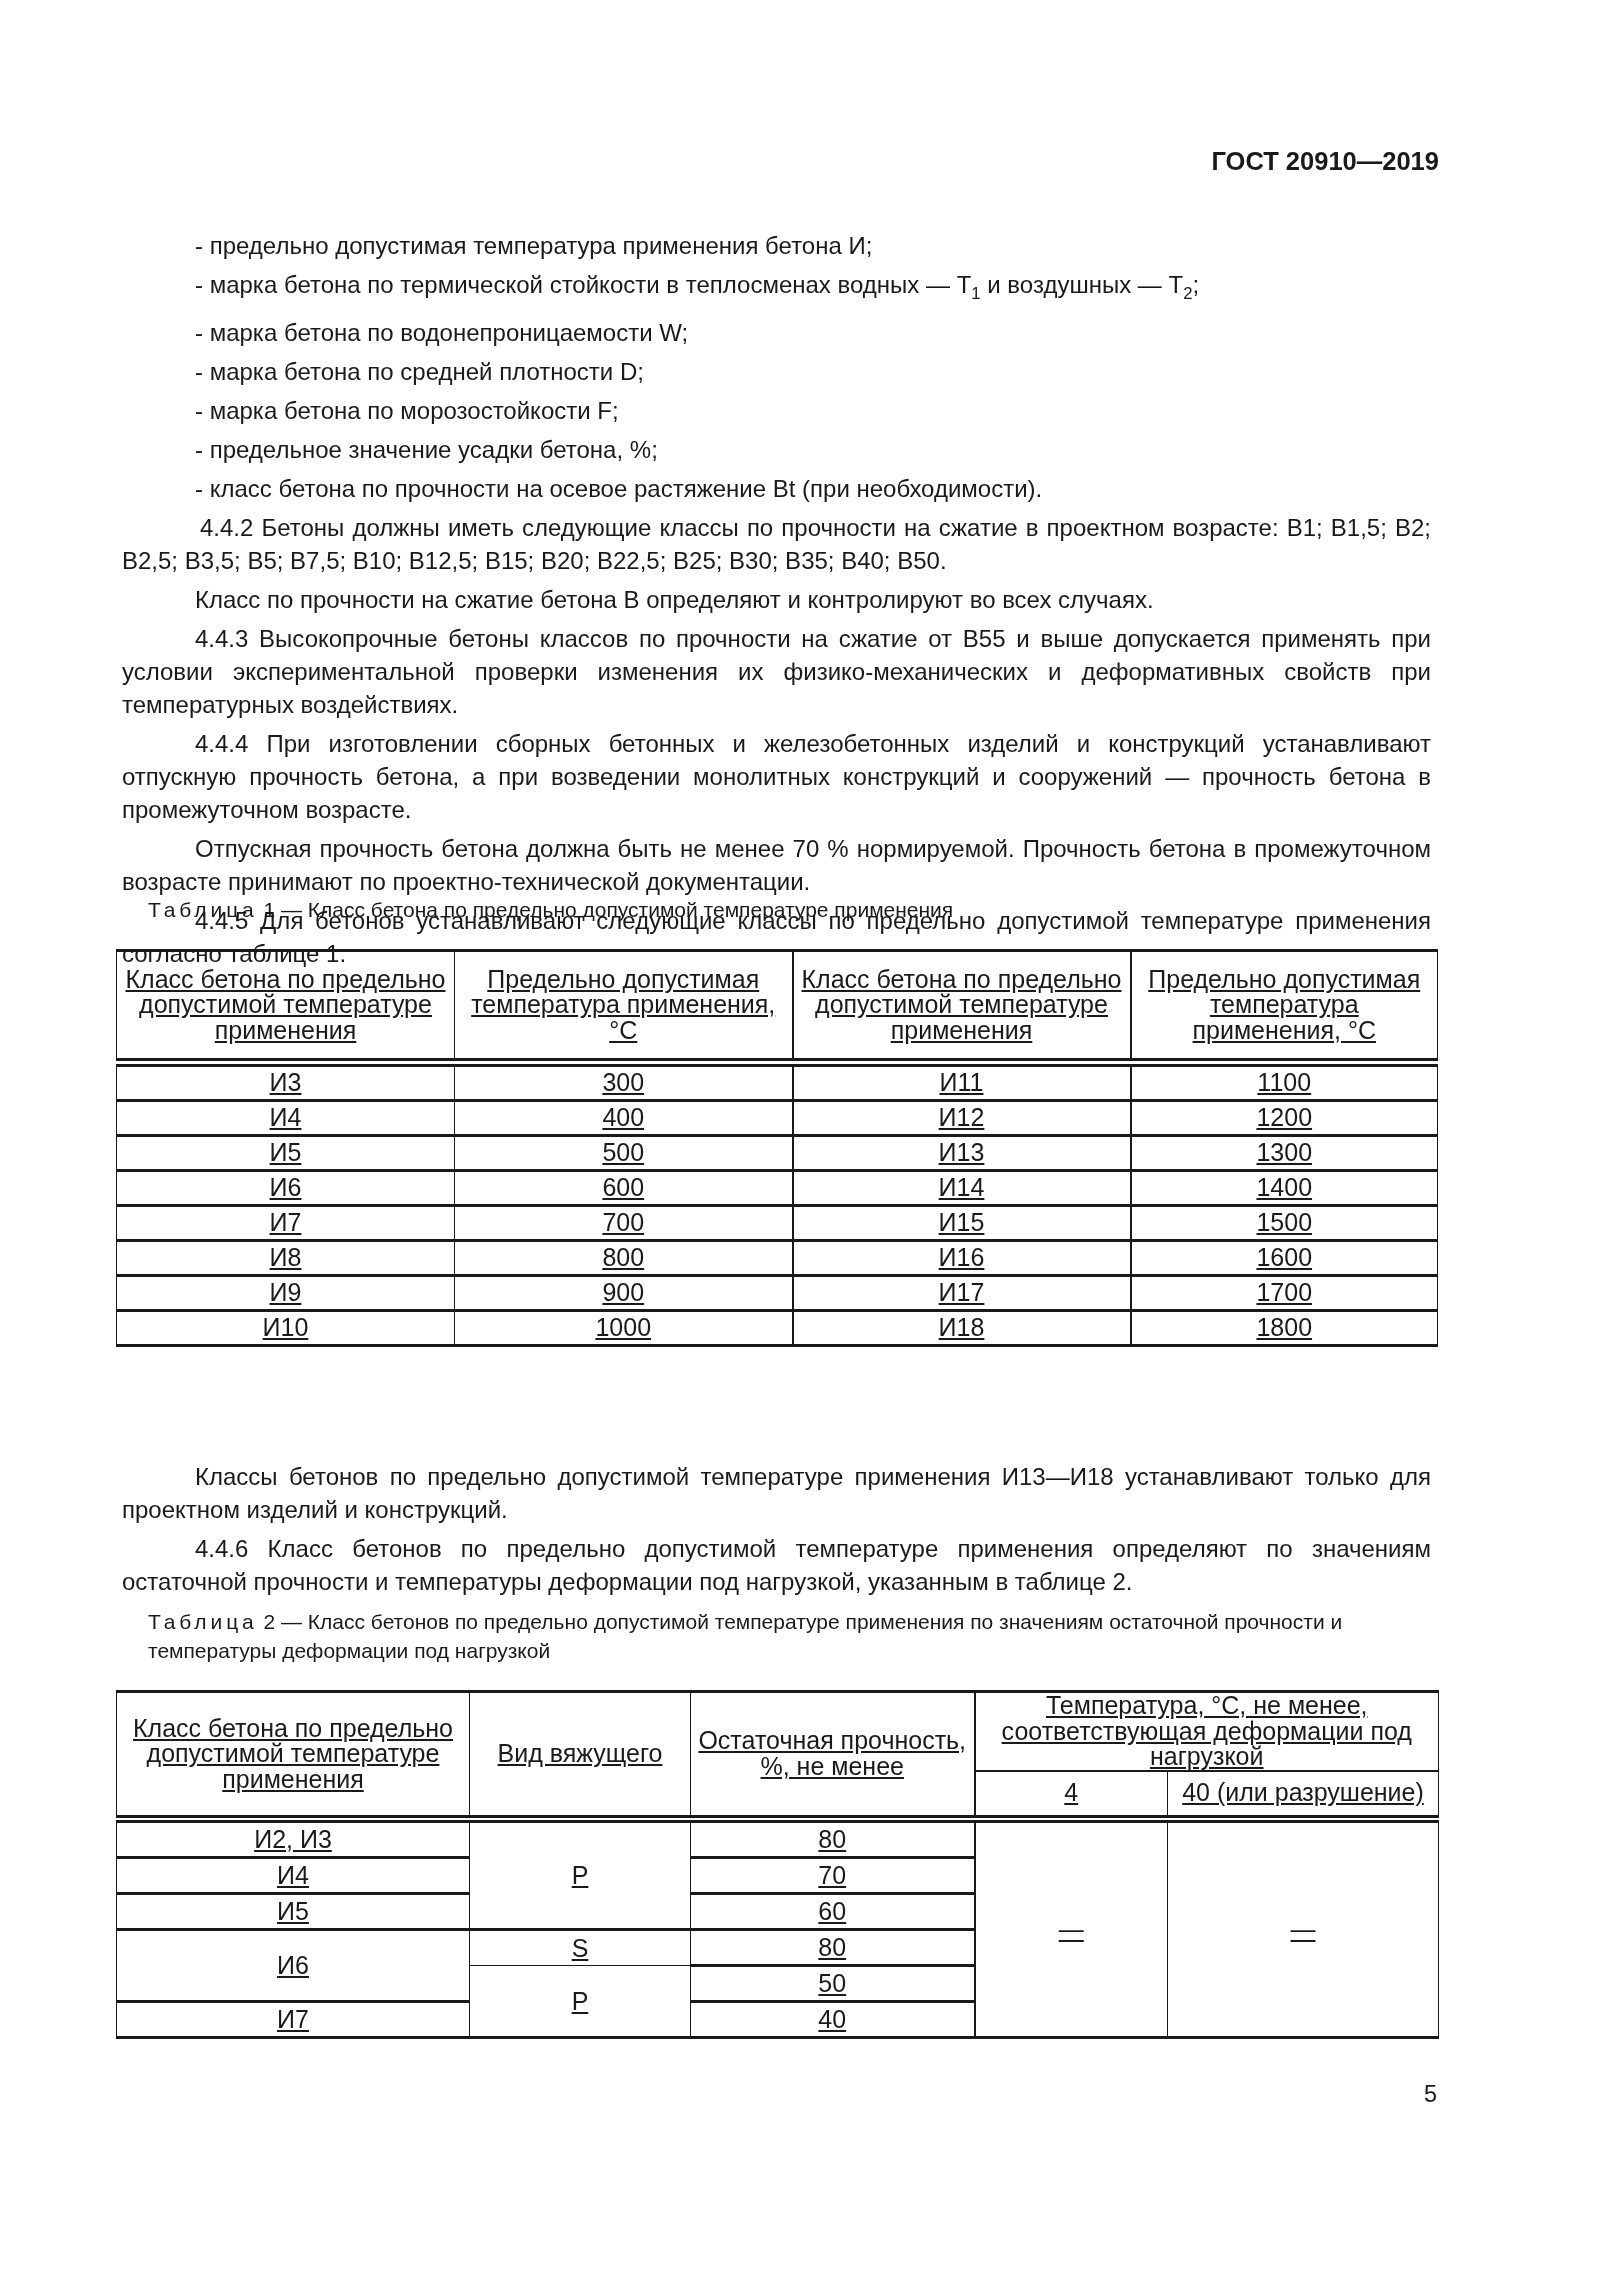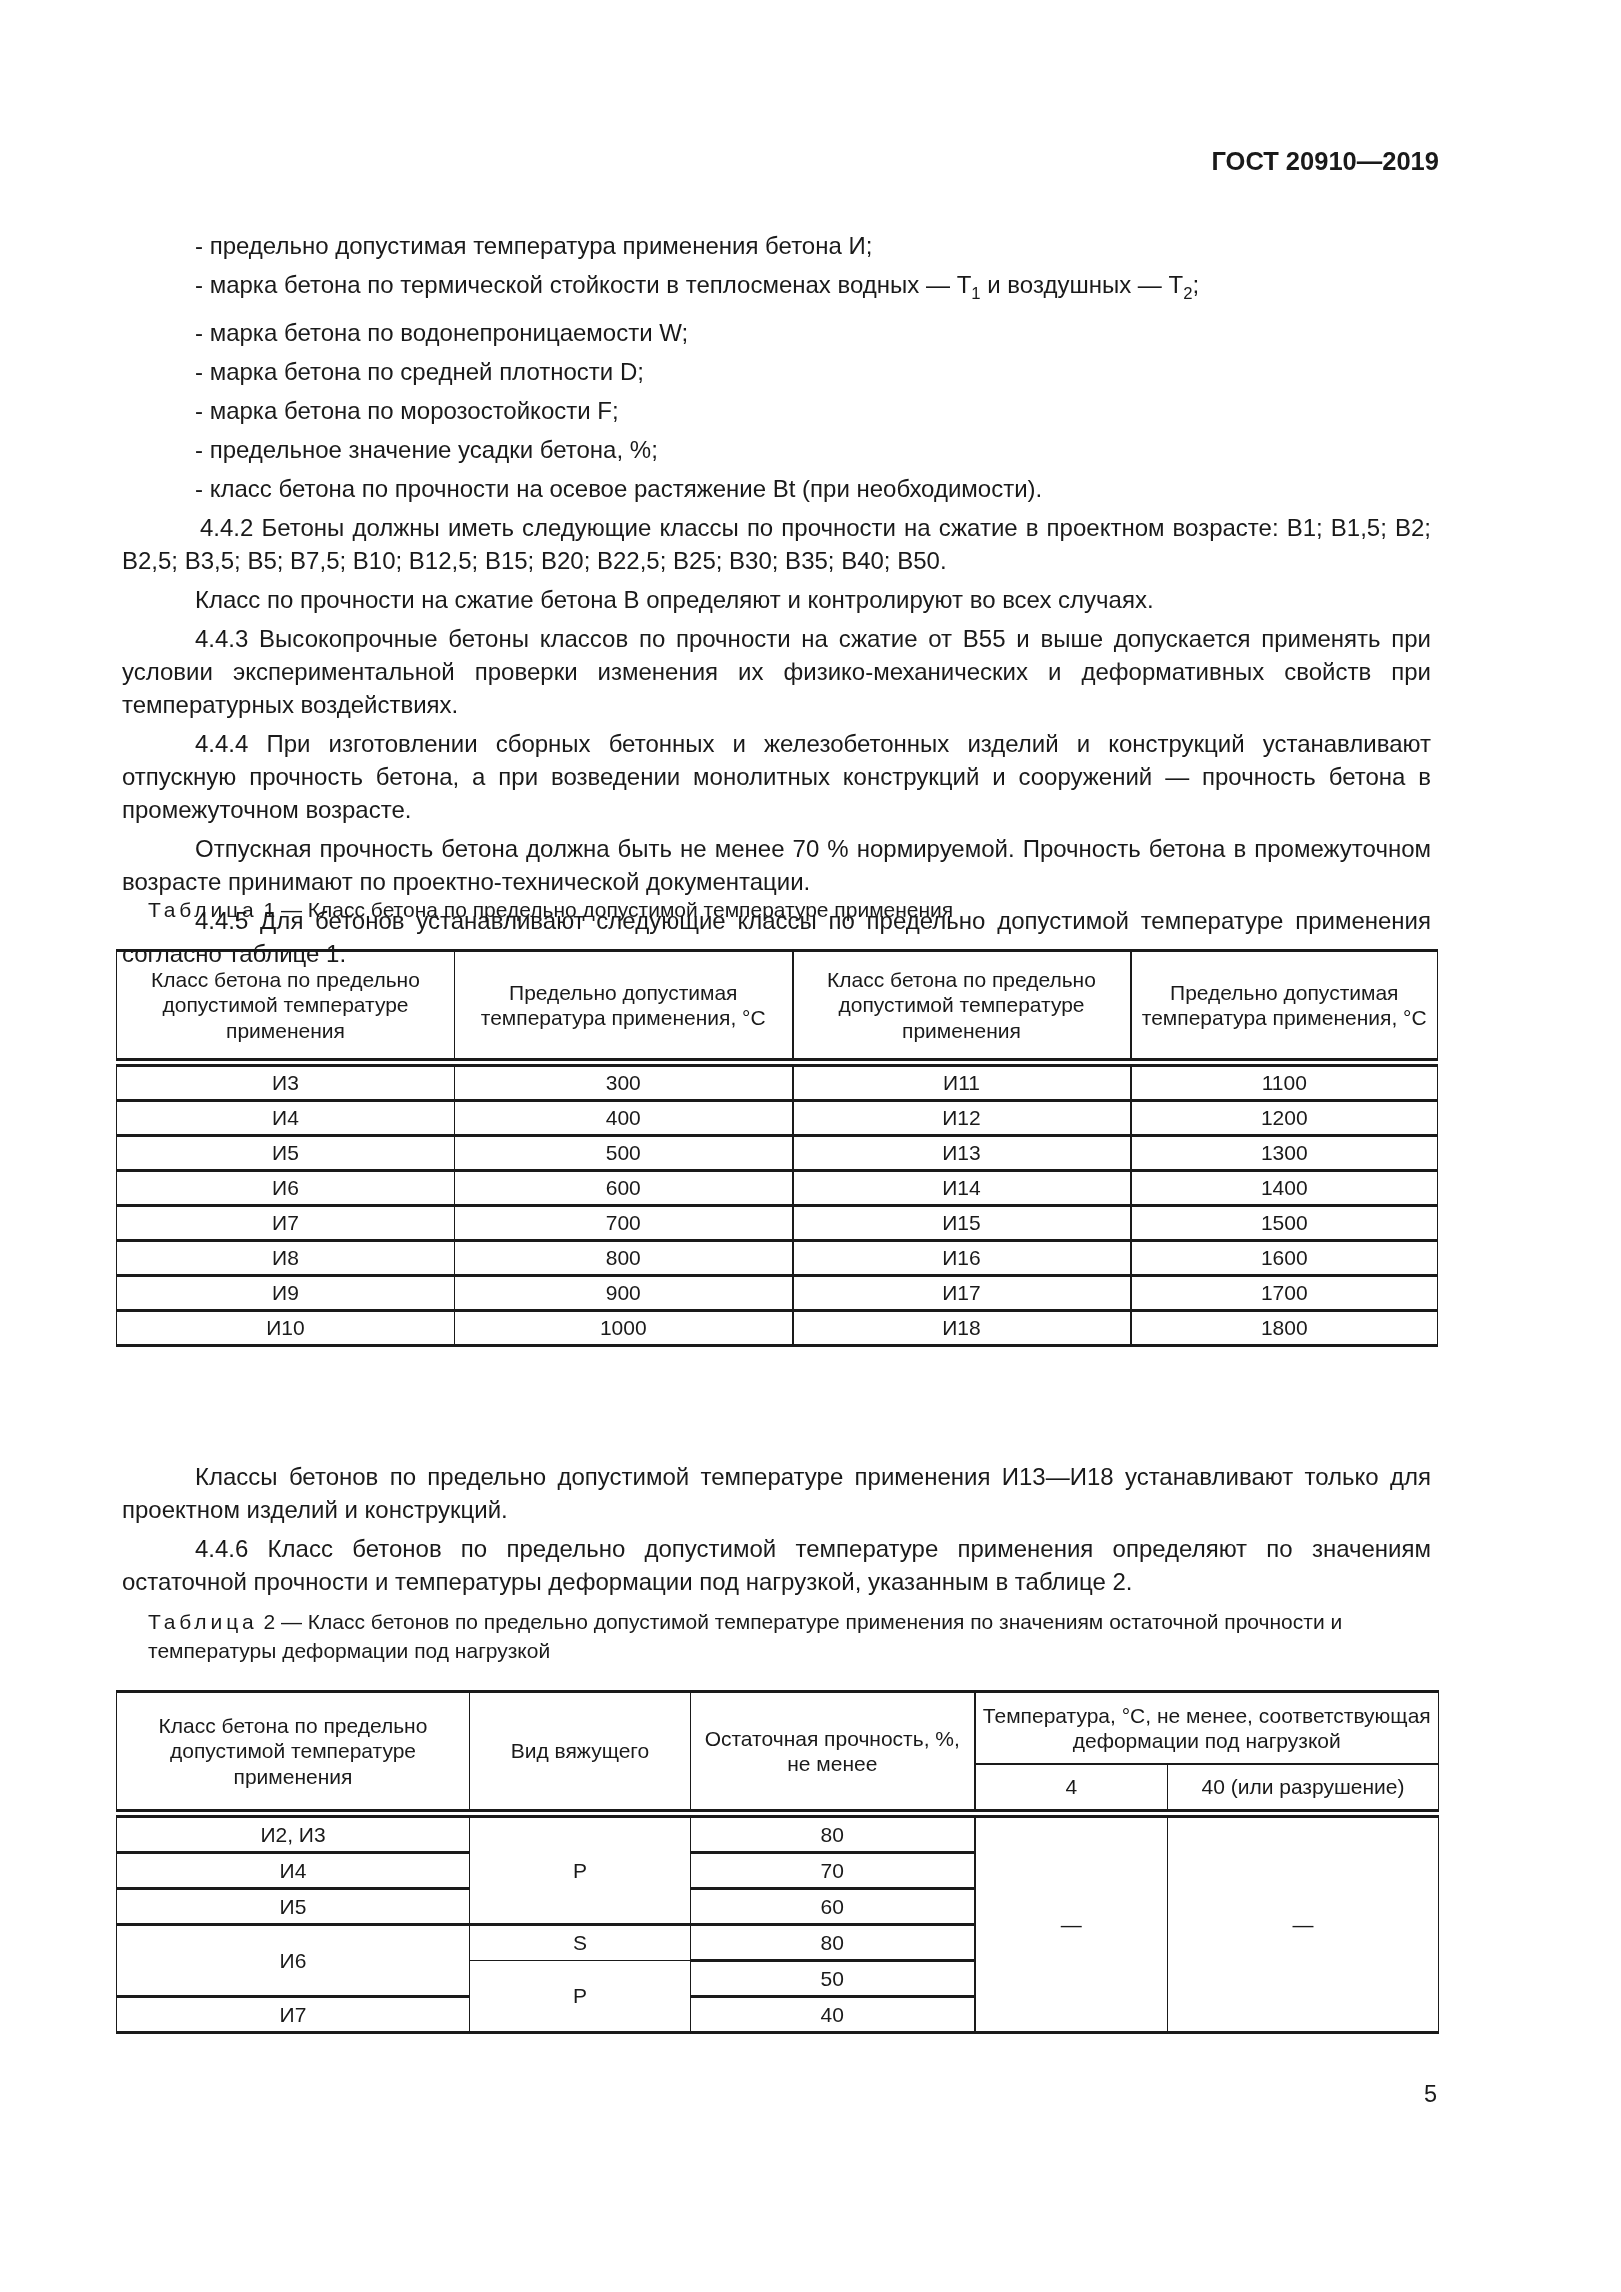--- a/index.html
+++ b/index.html
@@ -8,21 +8,21 @@
   .hdr { position: absolute; top: 147px; right: 182px; font-weight: bold; font-size: 25.5px; }
   .body-text { position: absolute; left: 116px; width: 1321px; top: 223px;
                font-size: 24px; line-height: 33px; }
   .body-text p { margin: 6px; text-align: justify; text-align-last: left; }
   .ind { text-indent: 73px; }
   .dash { padding-left: 73px; }
   .sub { font-size: 16.7px; vertical-align: -5.9px; }
   .caption { position: absolute; left: 116px; width: 1321px; font-size: 21px; line-height: 29px; margin-left: 32px; }
   .spaced { letter-spacing: 3.9px; }
   table { position: absolute; left: 116px; width: 1321px; border-collapse: collapse;
-          font-size: 21px; table-layout: fixed; }
+          font-size: 25px; table-layout: fixed; text-decoration: underline; }
   td, th { border: 1.5px solid #1a1a1a; text-align: center; vertical-align: middle;
            font-weight: normal; padding: 0 5.9px; line-height: 25.5px; }
   table { border-top: 3.9px solid #1a1a1a; border-bottom: 3.9px solid #1a1a1a; }
   tr.body-row td { border-top: 3.4px solid #1a1a1a; border-bottom: 3.4px solid #1a1a1a; height: 32px; }
   .vthick { border-left: 2.9px solid #1a1a1a; }
   .sep td { height: 2.9px; padding: 0; border-left: none; border-right: none; border-top: 3.9px solid #1a1a1a; border-bottom: 3.9px solid #1a1a1a; }
   #t1 { top: 949px; }
   #t1 thead th { height: 106px; }
   #t2 { top: 1690px; }
   #t2 tbody td { height: 33px; }

